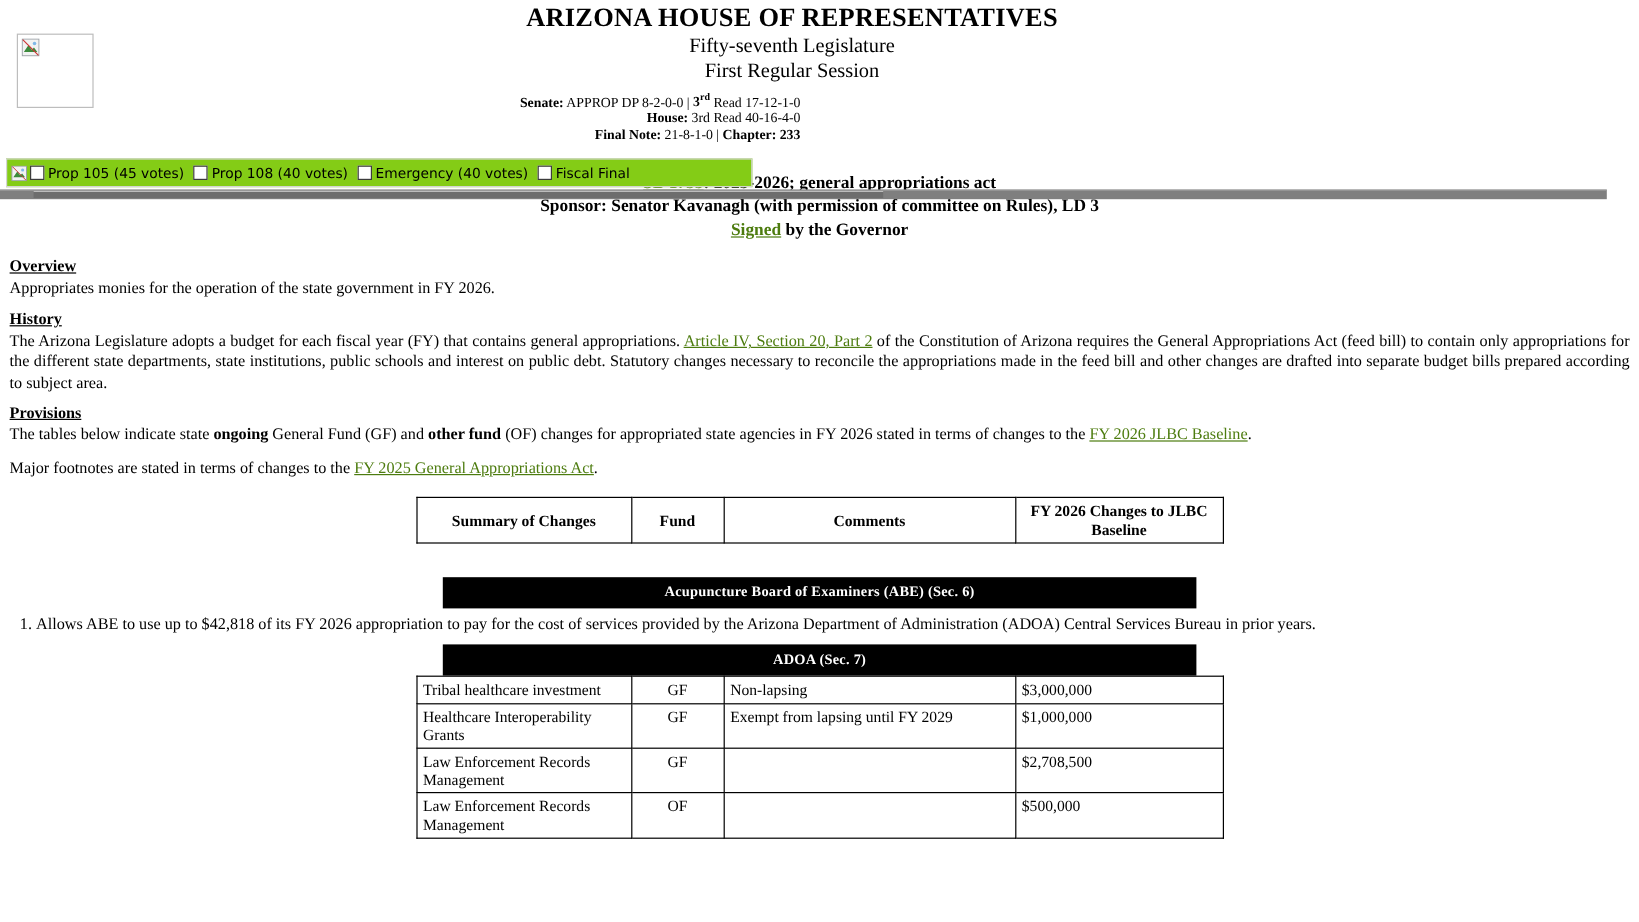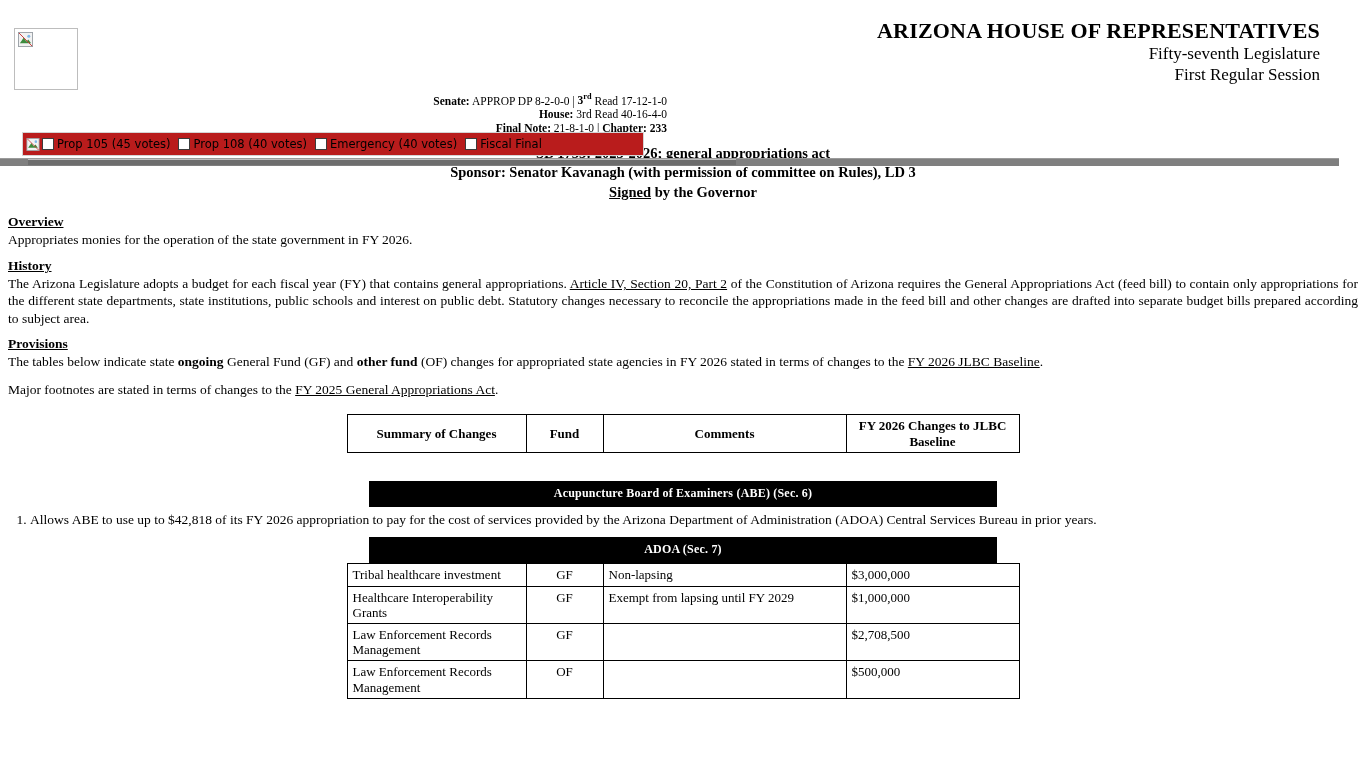--- a/index.html
+++ b/index.html
@@ -40,22 +40,22 @@
     box-sizing: border-box;
   }
   .broken-img {
     position: absolute;
     left: 3px;
     top: 3px;
     width: 15px;
     height: 15px;
   }
   .title-block {
-    text-align: right;
-    padding-top: 19px;
+    text-align: center;
+    padding-top: 3px;
     width: 1320px;
   }
   .org-title {
     font-weight: bold;
     font-size: 22px;
     letter-spacing: 0.2px;
     line-height: 1.08;
     font-family: "Liberation Serif", "DejaVu Serif", serif;
   }
   .legislature {
@@ -74,27 +74,27 @@
     margin-top: 7px;
     font-family: "Liberation Serif", "DejaVu Serif", serif;
     padding-left: 12px;
   }
   .votes b { font-weight: bold; }
   sup { font-size: 0.72em; vertical-align: super; }
 
   
   .prop-bar {
     position: absolute;
-    left: 22px;
+    left: 5px;
     top: 132px;
     width: 622px;
     height: 24px;
     border: 1px solid #d4d4d4;
     border-top: 1px solid #d4d4d4;
-    background: #b91c1c;
+    background: #84cc16;
     box-sizing: border-box;
     font-family: "DejaVu Sans", "Liberation Sans", sans-serif;
     font-size: 11.5px;
     display: flex;
     align-items: center;
     white-space: nowrap;
     padding-left: 3px;
   }
   .prop-broken {
     display: inline-block;
@@ -139,21 +139,21 @@
   
   .bill-head {
     text-align: center;
     width: 1366px;
     margin-top: 12px;
     font-size: 14.5px;
     font-weight: bold;
     line-height: 1.33;
   }
   a.link {
-    color: #000000;
+    color: #4d7c0f;
   }
 
   
   .content {
     padding: 0 8px;
     margin-top: 12px;
   }
   h4.sec {
     font-size: 13.5px;
     font-weight: bold;

